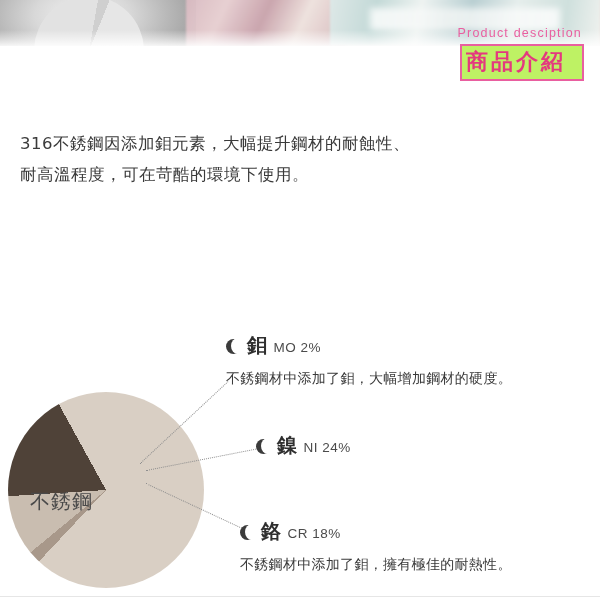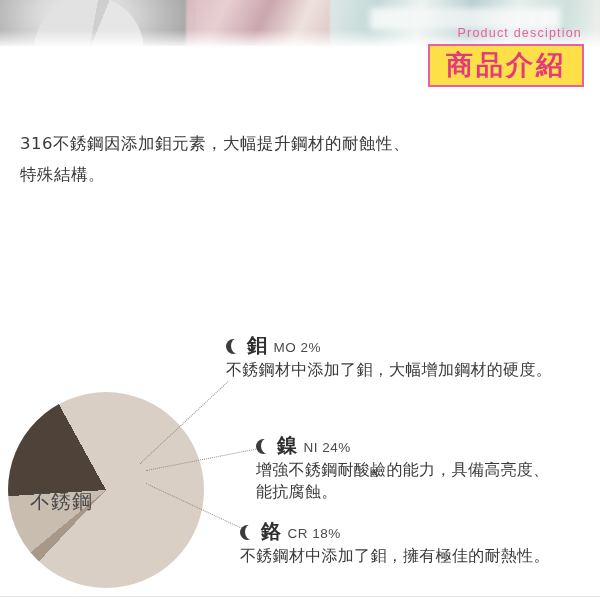--- a/index.html
+++ b/index.html
@@ -88,28 +88,28 @@
     right: 18px; top: 26px;
     font-size: 12.5px;
     letter-spacing: 1.2px;
     color: #e95fa0;
     font-family: "Liberation Sans", sans-serif;
   }
   .title-box {
     position: absolute;
     right: 16px; top: 44px;
     border: 2px solid #e95fa0;
-    padding: 3px 16px 5px 16px;
+    padding: 3px 16px 5px 4px;
     color: #e4397f;
-    font-size: 27px;
+    font-size: 22px;
     letter-spacing: 3px;
     font-weight: bold;
     font-family: "DejaVu Sans", sans-serif;
     line-height: 1.15;
-    background: #fde047;
+    background: #bef264;
   }
 
   
   .body-text {
     position: absolute;
     left: 20px; top: 112px;
     width: 566px;
     color: #3a3a3a;
     font-size: 16.5px;
     line-height: 31px;
@@ -183,22 +183,22 @@
     font-weight: bold;
     letter-spacing: 0.5px;
   }
   .cpct {
     font-size: 13.5px;
     color: #4b4b4b;
     font-family: "Liberation Sans", sans-serif;
     letter-spacing: 0.5px;
   }
   .cdesc {
-    margin-top: 0;
-    font-size: 16px;
+    margin-top: 8px;
+    font-size: 14px;
     line-height: 22px;
     color: #3a3a3a;
     font-family: "DejaVu Sans", sans-serif;
     letter-spacing: 0.3px;
   }
 
   
   .bottom-rule {
     position: absolute;
     left: 0; bottom: 3px;
@@ -216,21 +216,21 @@
     <div class="photo-mid"></div>
     <div class="photo-right"></div>
     <div class="band-fade"></div>
   </div>
 
   <div class="eng-title">Product desciption</div>
   <div class="title-box">商品介紹</div>
 
   <div class="body-text">
     <p>316不銹鋼因添加鉬元素，大幅提升鋼材的耐蝕性、</p>
-    <p>特殊結構。</p>
+    <p>耐高溫程度，可在苛酷的環境下使用。</p>
   </div>
 
   <div class="pie-wrap">
     <div class="pie"></div>
     <div class="pie-label">不銹鋼</div>
   </div>
 
   <div class="leader" style="left:140px; top:463px; width:120px; transform: rotate(-43deg);"></div>
   <div class="leader" style="left:146px; top:470px; width:118px; transform: rotate(-11deg);"></div>
   <div class="leader" style="left:146px; top:483px; width:116px; transform: rotate(25deg);"></div>
@@ -243,24 +243,20 @@
     </div>
     <div class="cdesc">不銹鋼材中添加了鉬，大幅增加鋼材的硬度。</div>
   </div>
 
   <div class="callout" style="left:256px; top:432px; width:336px;">
     <div class="ctitle">
       <span class="moon"></span>
       <span class="cname">鎳</span>
       <span class="cpct">NI 24%</span>
     </div>
-    <div class="cdesc">
-      <div>增強不銹鋼耐酸鹼的能力，具備高亮度、</div>
-      <div>能抗腐蝕。</div>
-    </div>
   </div>
 
   <div class="callout" style="left:240px; top:518px; width:352px;">
     <div class="ctitle">
       <span class="moon"></span>
       <span class="cname">鉻</span>
       <span class="cpct">CR 18%</span>
     </div>
     <div class="cdesc">不銹鋼材中添加了鉬，擁有極佳的耐熱性。</div>
   </div>

